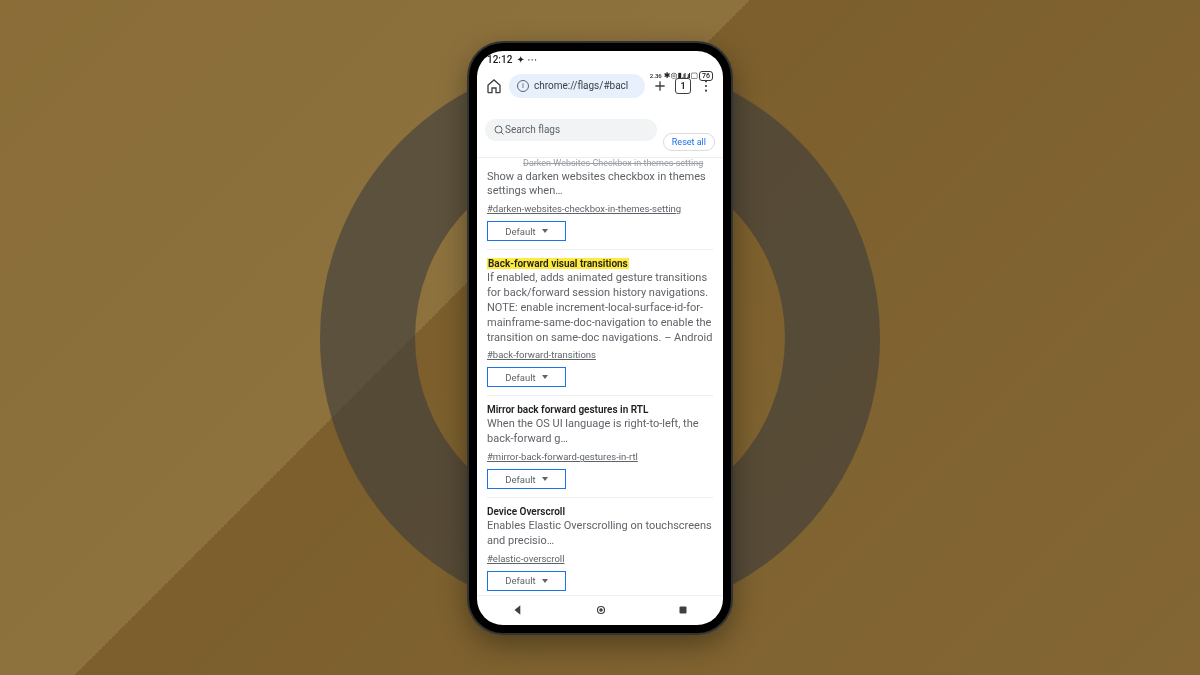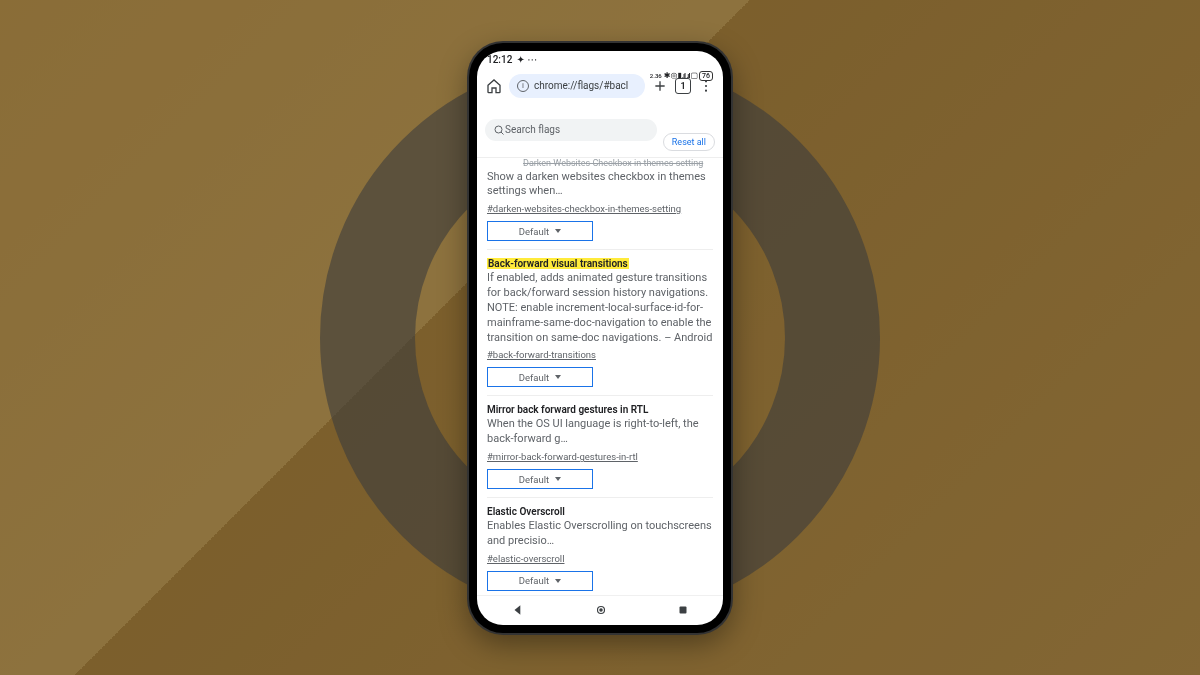--- a/index.html
+++ b/index.html
@@ -48,21 +48,21 @@
     display:flex; align-items:center; padding:0 8px; color:#5f6368; font-size:10px;}
   .resetbtn { border:1px solid #dadce0; border-radius:13px; padding:3px 8px;
     font-size:9px; color:#1a73e8; background:#fff;margin-top:24px; }
   .content { flex:1; overflow:hidden; padding:0 10px; }
   .flag { padding:8px 0; border-bottom:1px solid #eee; }
   .flag .title { font-size:10px; font-weight:600; color:#202124; }
   .flag .title.hl { background:#ffeb3b; padding:0 1px; }
   .flag .desc { font-size:11px; color:#5f6368; line-height:1.35; margin-top:2px;
     overflow:hidden; }
   .flag .link { font-size:9.5px; color:#5f6368; text-decoration:underline; margin-top:4px; display:inline-block; }
-  .dropdown { margin-top:7px; width:106px; height:20px; border:1px solid #1a73e8;
+  .dropdown { margin-top:7px; width:79px; height:20px; border:1px solid #1a73e8;
     font-size:9.5px; color:#5f6368; display:flex; align-items:center; justify-content:center;
     gap:6px; background:#fff; }
   .dropdown .chev { width:0;height:0;border-left:3px solid transparent;border-right:3px solid transparent;
     border-top:4px solid #5f6368; }
   .navbar { height:30px; display:flex; align-items:center; justify-content:space-around;
     border-top:1px solid #f0f0f0; }
   .navbar .navicon { color:#3c4043; display:flex; }
   svg { display:block; }
 </style>
 </head>
@@ -153,21 +153,21 @@
           <div class="title">Mirror back forward gestures in RTL</div>
           <div class="desc">When the OS UI language is right-to-left, the back-forward g…</div>
           <a class="link">#mirror-back-forward-gestures-in-rtl</a>
           <div class="dropdown">
             <span>Default</span>
             <span class="chev"></span>
           </div>
         </div>
 
         <div class="flag">
-          <div class="title">Elastic Overscroll</div>
+          <div class="title">Device Overscroll</div>
           <div class="desc">Enables Elastic Overscrolling on touchscreens and precisio…</div>
           <a class="link">#elastic-overscroll</a>
           <div class="dropdown">
             <span>Default</span>
             <span class="chev"></span>
           </div>
         </div>
 
 
       </div>

